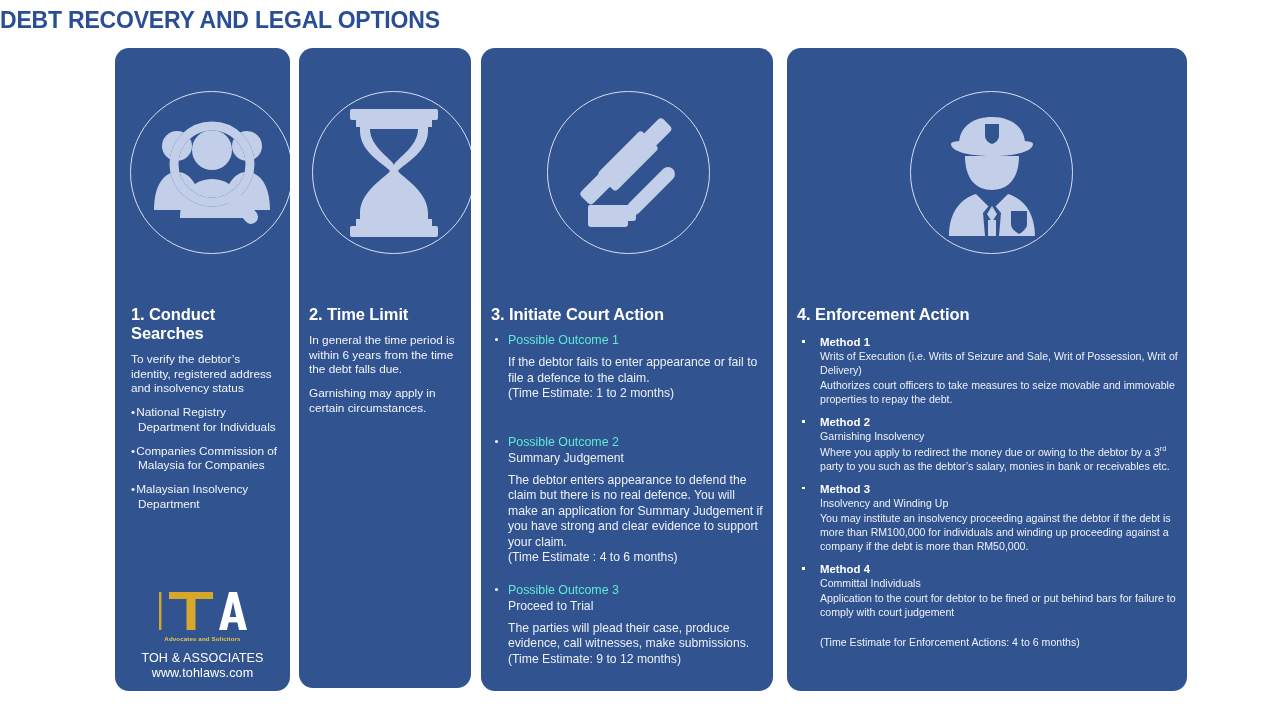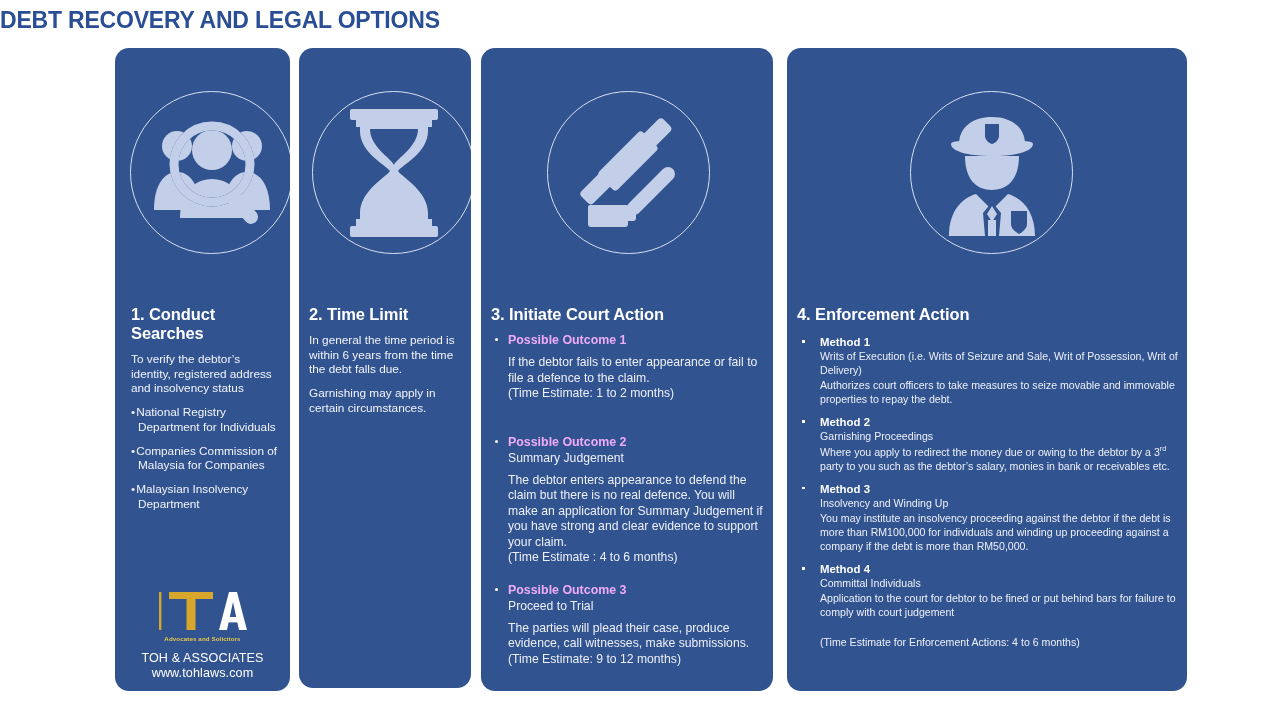--- a/index.html
+++ b/index.html
@@ -105,23 +105,23 @@
     position: absolute;
     left: 4px;
     top: 5px;
     width: 3.2px;
     height: 3.2px;
     border-radius: 50%;
     background: #FFFFFF;
   }
   .outcome-title {
     font-size: 12.4px;
-    font-weight: bold;
+    font-weight: normal;
     line-height: 1.22;
-    color: #f0abfc;
+    color: #5eead4;
   }
   .outcome-sub {
     font-size: 12.2px;
     line-height: 1.24;
     color: #EDF0F8;
     margin-top: 1px;
   }
   .outcome-desc {
     font-size: 12.2px;
     line-height: 1.27;
@@ -358,21 +358,21 @@
     <div class="method">
       <span class="sqdot"></span>
       <div class="method-title">Method 1</div>
       <div class="method-sub">Writs of Execution (i.e. Writs of Seizure and Sale, Writ of Possession, Writ of Delivery)</div>
       <div class="method-desc">Authorizes court officers to take measures to seize movable and immovable properties to repay the debt.</div>
     </div>
 
     <div class="method">
       <span class="sqdot"></span>
       <div class="method-title">Method 2</div>
-      <div class="method-sub">Garnishing Proceedings</div>
+      <div class="method-sub">Garnishing Insolvency</div>
       <div class="method-desc"><span>Where you apply to redirect the money due or owing to the debtor by a 3</span><sup>rd</sup><span> party to you such as the debtor’s salary, monies in bank or receivables etc.</span></div>
     </div>
 
     <div class="method">
       <span class="sqdot"></span>
       <div class="method-title">Method 3</div>
       <div class="method-sub">Insolvency and Winding Up</div>
       <div class="method-desc">You may institute an insolvency proceeding against the debtor if the debt is more than RM100,000 for individuals and winding up proceeding against a company if the debt is more than RM50,000.</div>
     </div>
 

